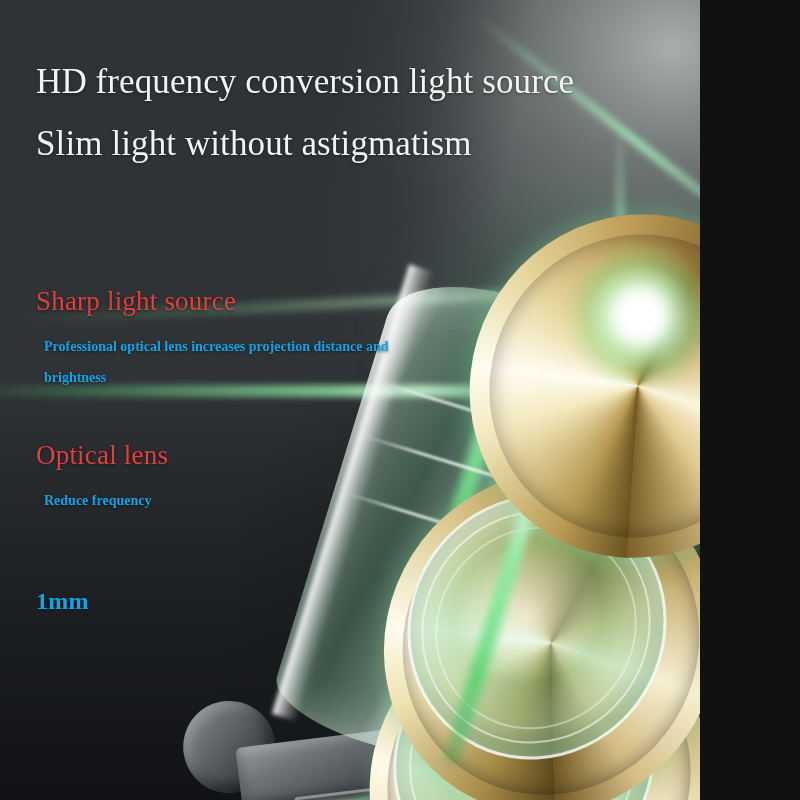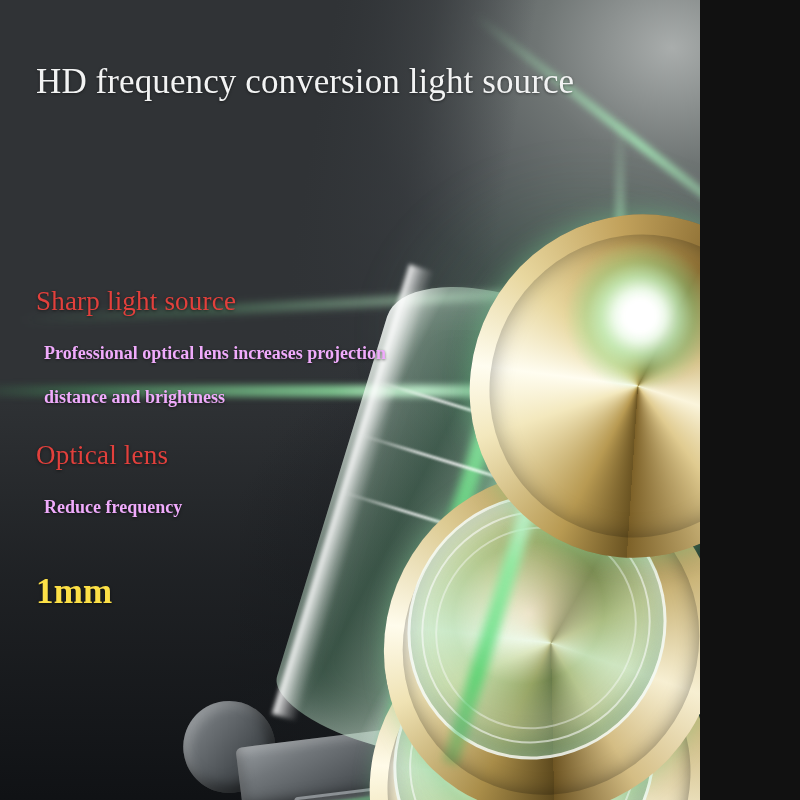--- a/index.html
+++ b/index.html
@@ -264,29 +264,30 @@
   .feature-title{
     color:#e2403c;
     font-size:27px;
     font-weight:400;
     letter-spacing:0.2px;
     white-space:nowrap;
     text-shadow:0 1px 3px rgba(0,0,0,0.5);
     margin:0;
   }
   .feature-title.accent-strong{
-    color:#fde047;
+    color:#0ea5e9;
     font-weight:700;
-    font-size:35px;
+    font-size:24px;
+    margin-top:16px;
   }
   .feature-desc{
-    color:#f0abfc;
-    font-size:18px;
+    color:#0ea5e9;
+    font-size:14px;
     font-weight:600;
-    line-height:44px;
+    line-height:31px;
     margin:14px 0 0 8px;
     max-width:360px;
     text-shadow:0 1px 3px rgba(0,0,0,0.55);
   }
   #feature-0{top:286px;}
   #feature-1{top:440px;}
   #feature-2{top:572px;}
   #feature-2 .feature-desc{margin-left:10px;}
 </style>
 </head>
@@ -333,20 +334,21 @@
   <div class="disc-rim rim-2"></div>
   <div class="mid-beam"></div>
 
   <div class="gold-top-inner">
     <div class="rays"></div>
   </div>
   <div class="gold-ring gold-top"></div>
   <div class="hotcore"></div>
 
   <div class="headline" id="headline-1">HD frequency conversion light source</div>
+  <div class="headline" id="headline-2">Slim light without astigmatism</div>
 
   <div class="feature" id="feature-0">
     <p class="feature-title">Sharp light source</p>
     <p class="feature-desc">Professional optical lens increases projection distance and brightness</p>
   </div>
 
   <div class="feature" id="feature-1">
     <p class="feature-title">Optical lens</p>
     <p class="feature-desc">Reduce frequency</p>
   </div>

